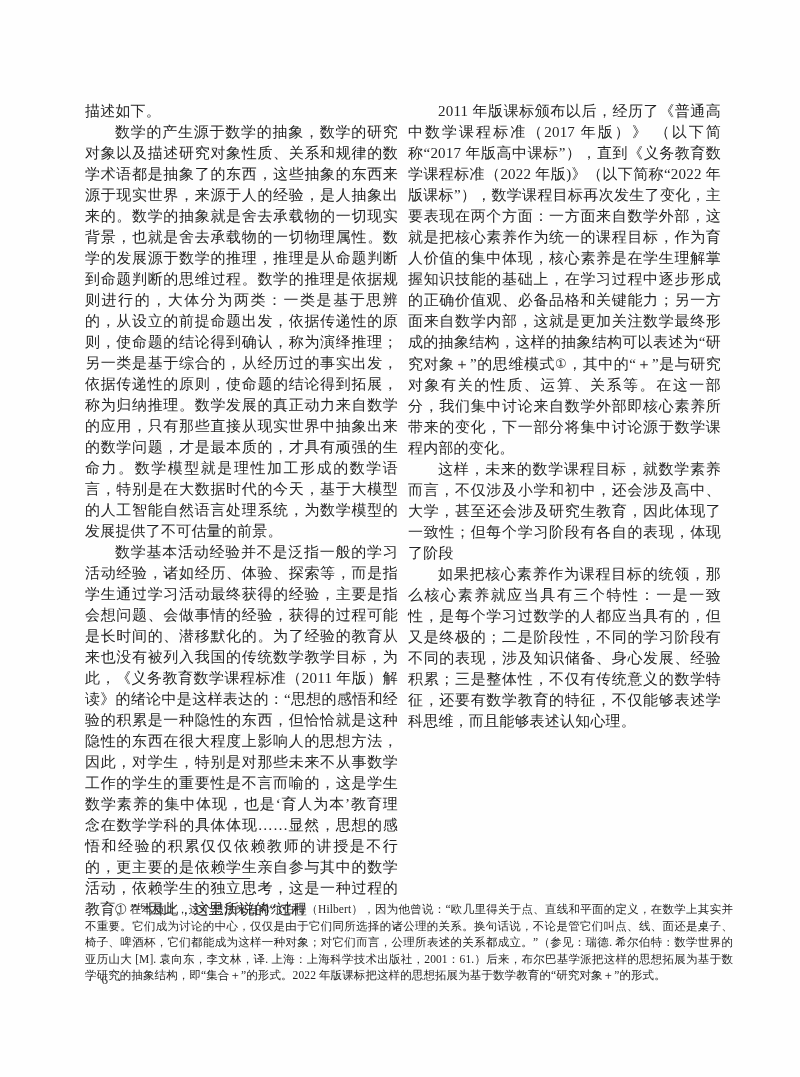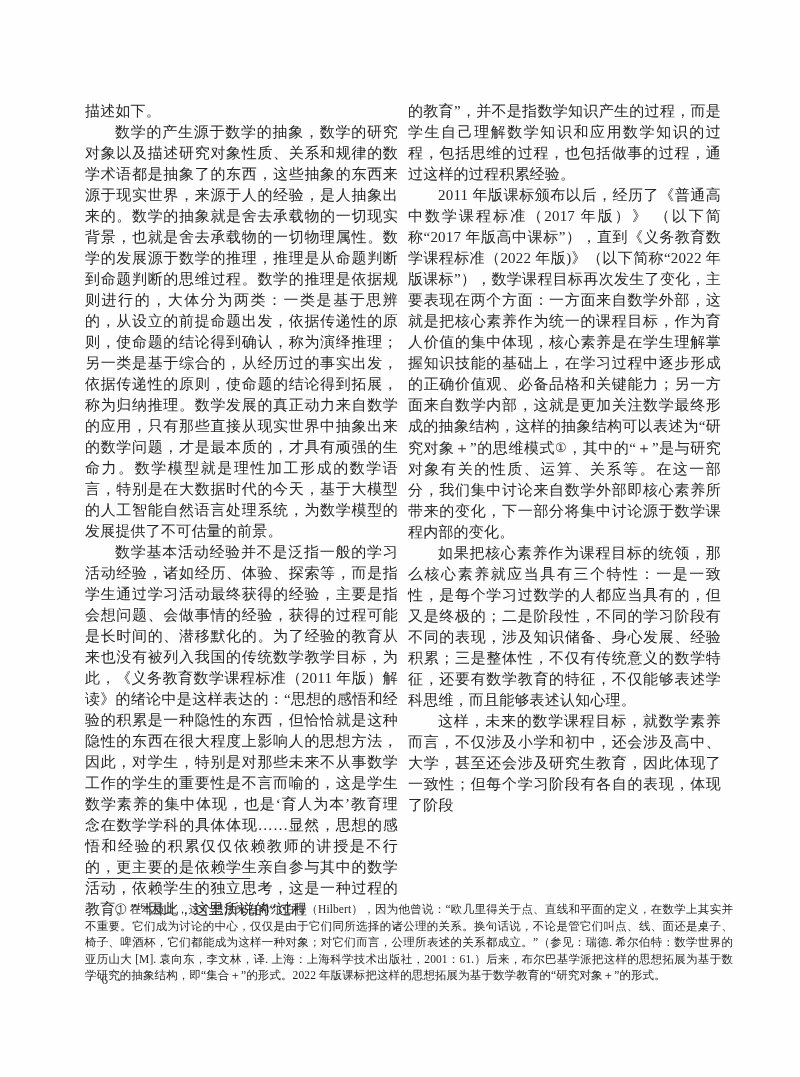--- a/index.html
+++ b/index.html
@@ -79,26 +79,25 @@
 
   <div class="col col-left">
     <p>描述如下。</p>
     <p class="indent">数学的产生源于数学的抽象，数学的研究对象以及描述研究对象性质、关系和规律的数学术语都是抽象了的东西，这些抽象的东西来源于现实世界，来源于人的经验，是人抽象出来的。数学的抽象就是舍去承载物的一切现实背景，也就是舍去承载物的一切物理属性。数学的发展源于数学的推理，推理是从命题判断到命题判断的思维过程。数学的推理是依据规则进行的，大体分为两类：一类是基于思辨的，从设立的前提命题出发，依据传递性的原则，使命题的结论得到确认，称为演绎推理；另一类是基于综合的，从经历过的事实出发，依据传递性的原则，使命题的结论得到拓展，称为归纳推理。数学发展的真正动力来自数学的应用，只有那些直接从现实世界中抽象出来的数学问题，才是最本质的，才具有顽强的生命力。数学模型就是理性加工形成的数学语言，特别是在大数据时代的今天，基于大模型的人工智能自然语言处理系统，为数学模型的发展提供了不可估量的前景。</p>
     <p class="indent">
       <span>数学基本活动经验并不是泛指一般的学习活动经验，诸如经历、体验、探索等，而是指学生通过学习活动最终获得的经验，主要是指会想问题、会做事情的经验，获得的过程可能是长时间的、潜移默化的。为了经验的教育从来也没有被列入我国的传统数学教学目标，为此，《义务教育数学课程标准（2011 年版）解读》的绪论中是这样表达的：“思想的感悟和经验的积累是一种隐性的东西，但恰恰就是这种隐性的东西在很大程度上影响人的思想方法，因此，对学生，特别是对那些未来不从事数学工作的学生的重要性是不言而喻的，这是学生数学素养的集中体现，也是‘育人为本’教育理念在数学学科的具体体现……显然，思想的感悟和经验的积累仅仅依赖教师的讲授是不行的，更主要的是依赖学生亲自参与其中的数学活动，依赖学生的独立思考，这是一种过程的教育。”</span><sup class="fn-ref">[6]</sup><span>因此，这里所说的“过程</span>
     </p>
   </div>
 
   <div class="col col-right">
-    <p>的教育”，并不是指数学知识产生的过程，而是学生自己理解数学知识和应用数学知识的过程，包括思维的过程，也包括做事的过程，通过这样的过程积累经验。</p>
     <p class="indent">
       <span>2011 年版课标颁布以后，经历了《普通高中数学课程标准（2017 年版）》 （以下简称“2017 年版高中课标”），直到《义务教育数学课程标准（2022 年版)》（以下简称“2022 年版课标”），数学课程目标再次发生了变化，主要表现在两个方面：一方面来自数学外部，这就是把核心素养作为统一的课程目标，作为育人价值的集中体现，核心素养是在学生理解掌握知识技能的基础上，在学习过程中逐步形成的正确价值观、必备品格和关键能力；另一方面来自数学内部，这就是更加关注数学最终形成的抽象结构，这样的抽象结构可以表述为“研究对象＋”的思维模式</span><span class="inline-ref">①</span><span>，其中的“＋”是与研究对象有关的性质、运算、关系等。在这一部分，我们集中讨论来自数学外部即核心素养所带来的变化，下一部分将集中讨论源于数学课程内部的变化。</span>
     </p>
+    <p class="indent">这样，未来的数学课程目标，就数学素养而言，不仅涉及小学和初中，还会涉及高中、大学，甚至还会涉及研究生教育，因此体现了一致性；但每个学习阶段有各自的表现，体现了阶段</p>
     <p class="indent">如果把核心素养作为课程目标的统领，那么核心素养就应当具有三个特性：一是一致性，是每个学习过数学的人都应当具有的，但又是终极的；二是阶段性，不同的学习阶段有不同的表现，涉及知识储备、身心发展、经验积累；三是整体性，不仅有传统意义的数学特征，还要有数学教育的特征，不仅能够表述学科思维，而且能够表述认知心理。</p>
-    <p class="indent">这样，未来的数学课程目标，就数学素养而言，不仅涉及小学和初中，还会涉及高中、大学，甚至还会涉及研究生教育，因此体现了一致性；但每个学习阶段有各自的表现，体现了阶段</p>
   </div>
 
   <div class="footnote-rule"></div>
 
   <div class="footnote">
     <p>① 在本质上，这个想法来自希尔伯特（Hilbert），因为他曾说：“欧几里得关于点、直线和平面的定义，在数学上其实并不重要。它们成为讨论的中心，仅仅是由于它们同所选择的诸公理的关系。换句话说，不论是管它们叫点、线、面还是桌子、椅子、啤酒杯，它们都能成为这样一种对象；对它们而言，公理所表述的关系都成立。”（参见：瑞德. 希尔伯特：数学世界的亚历山大 [M]. 袁向东，李文林，译. 上海：上海科学技术出版社，2001：61.）后来，布尔巴基学派把这样的思想拓展为基于数学研究的抽象结构，即“集合＋”的形式。2022 年版课标把这样的思想拓展为基于数学教育的“研究对象＋”的形式。</p>
   </div>
 
   <div class="page-number">· 6 ·</div>
 

